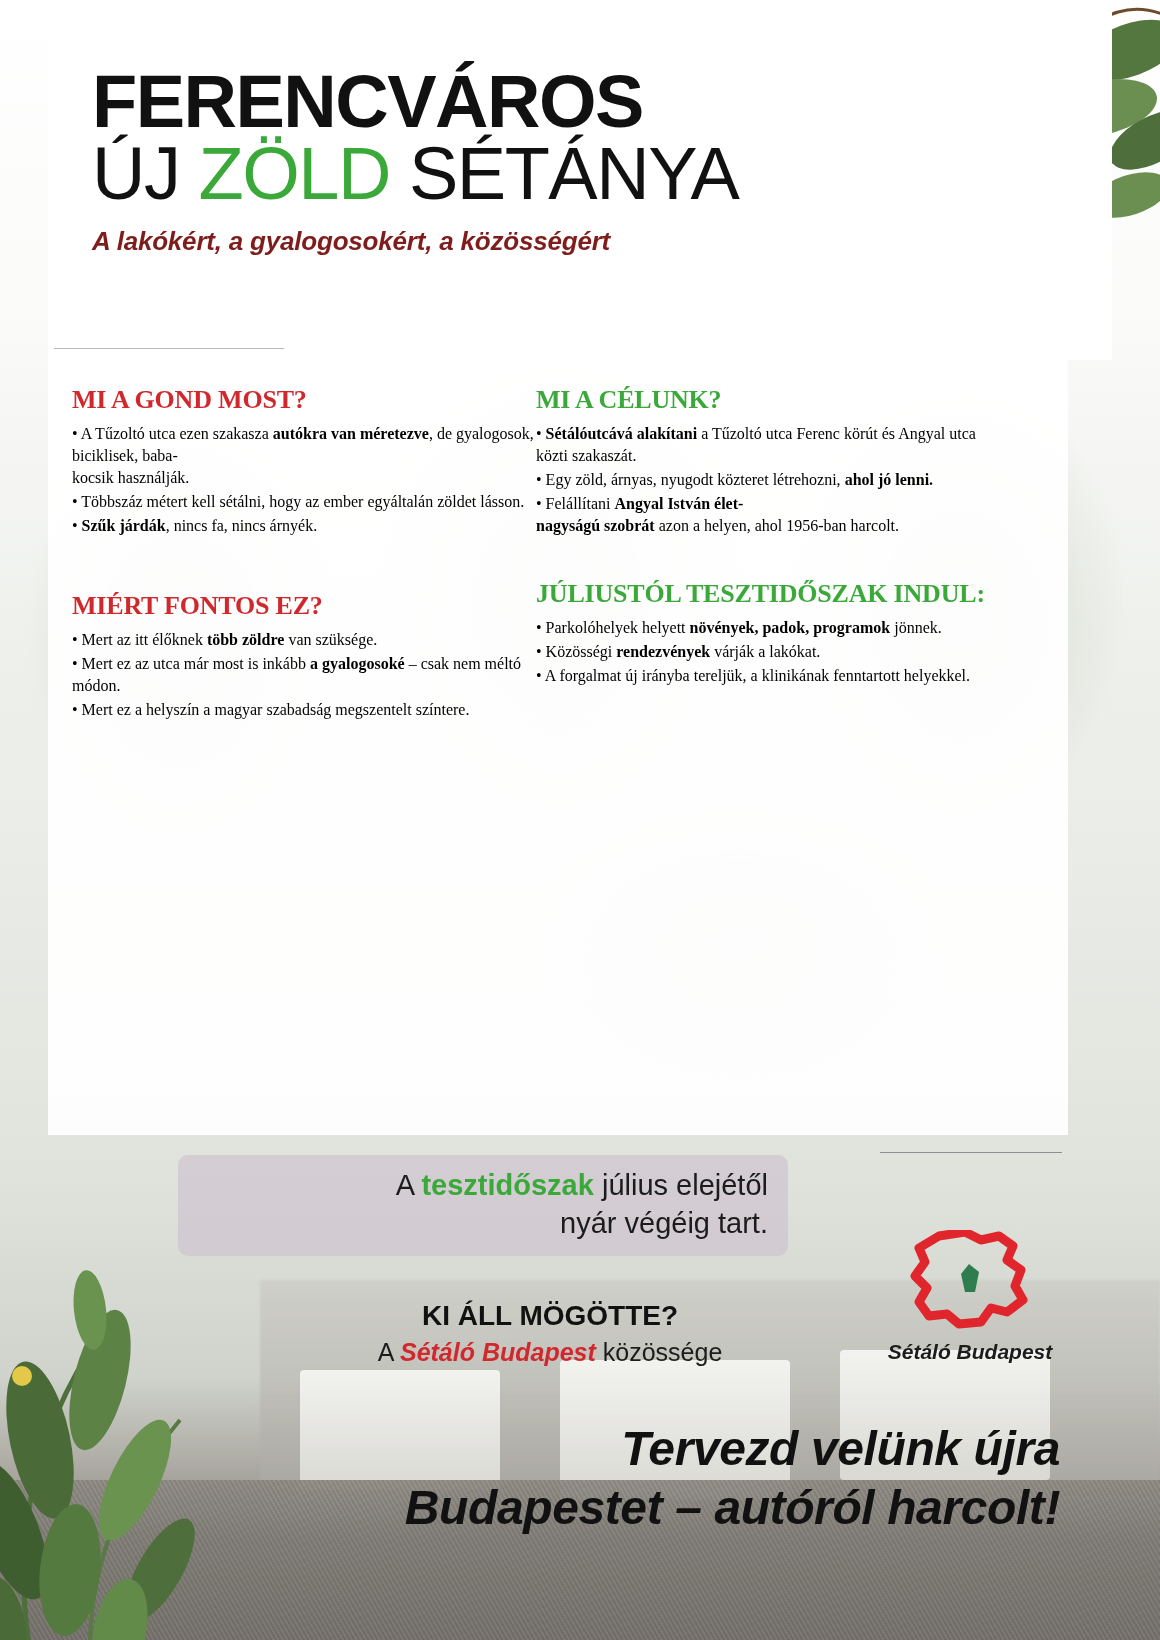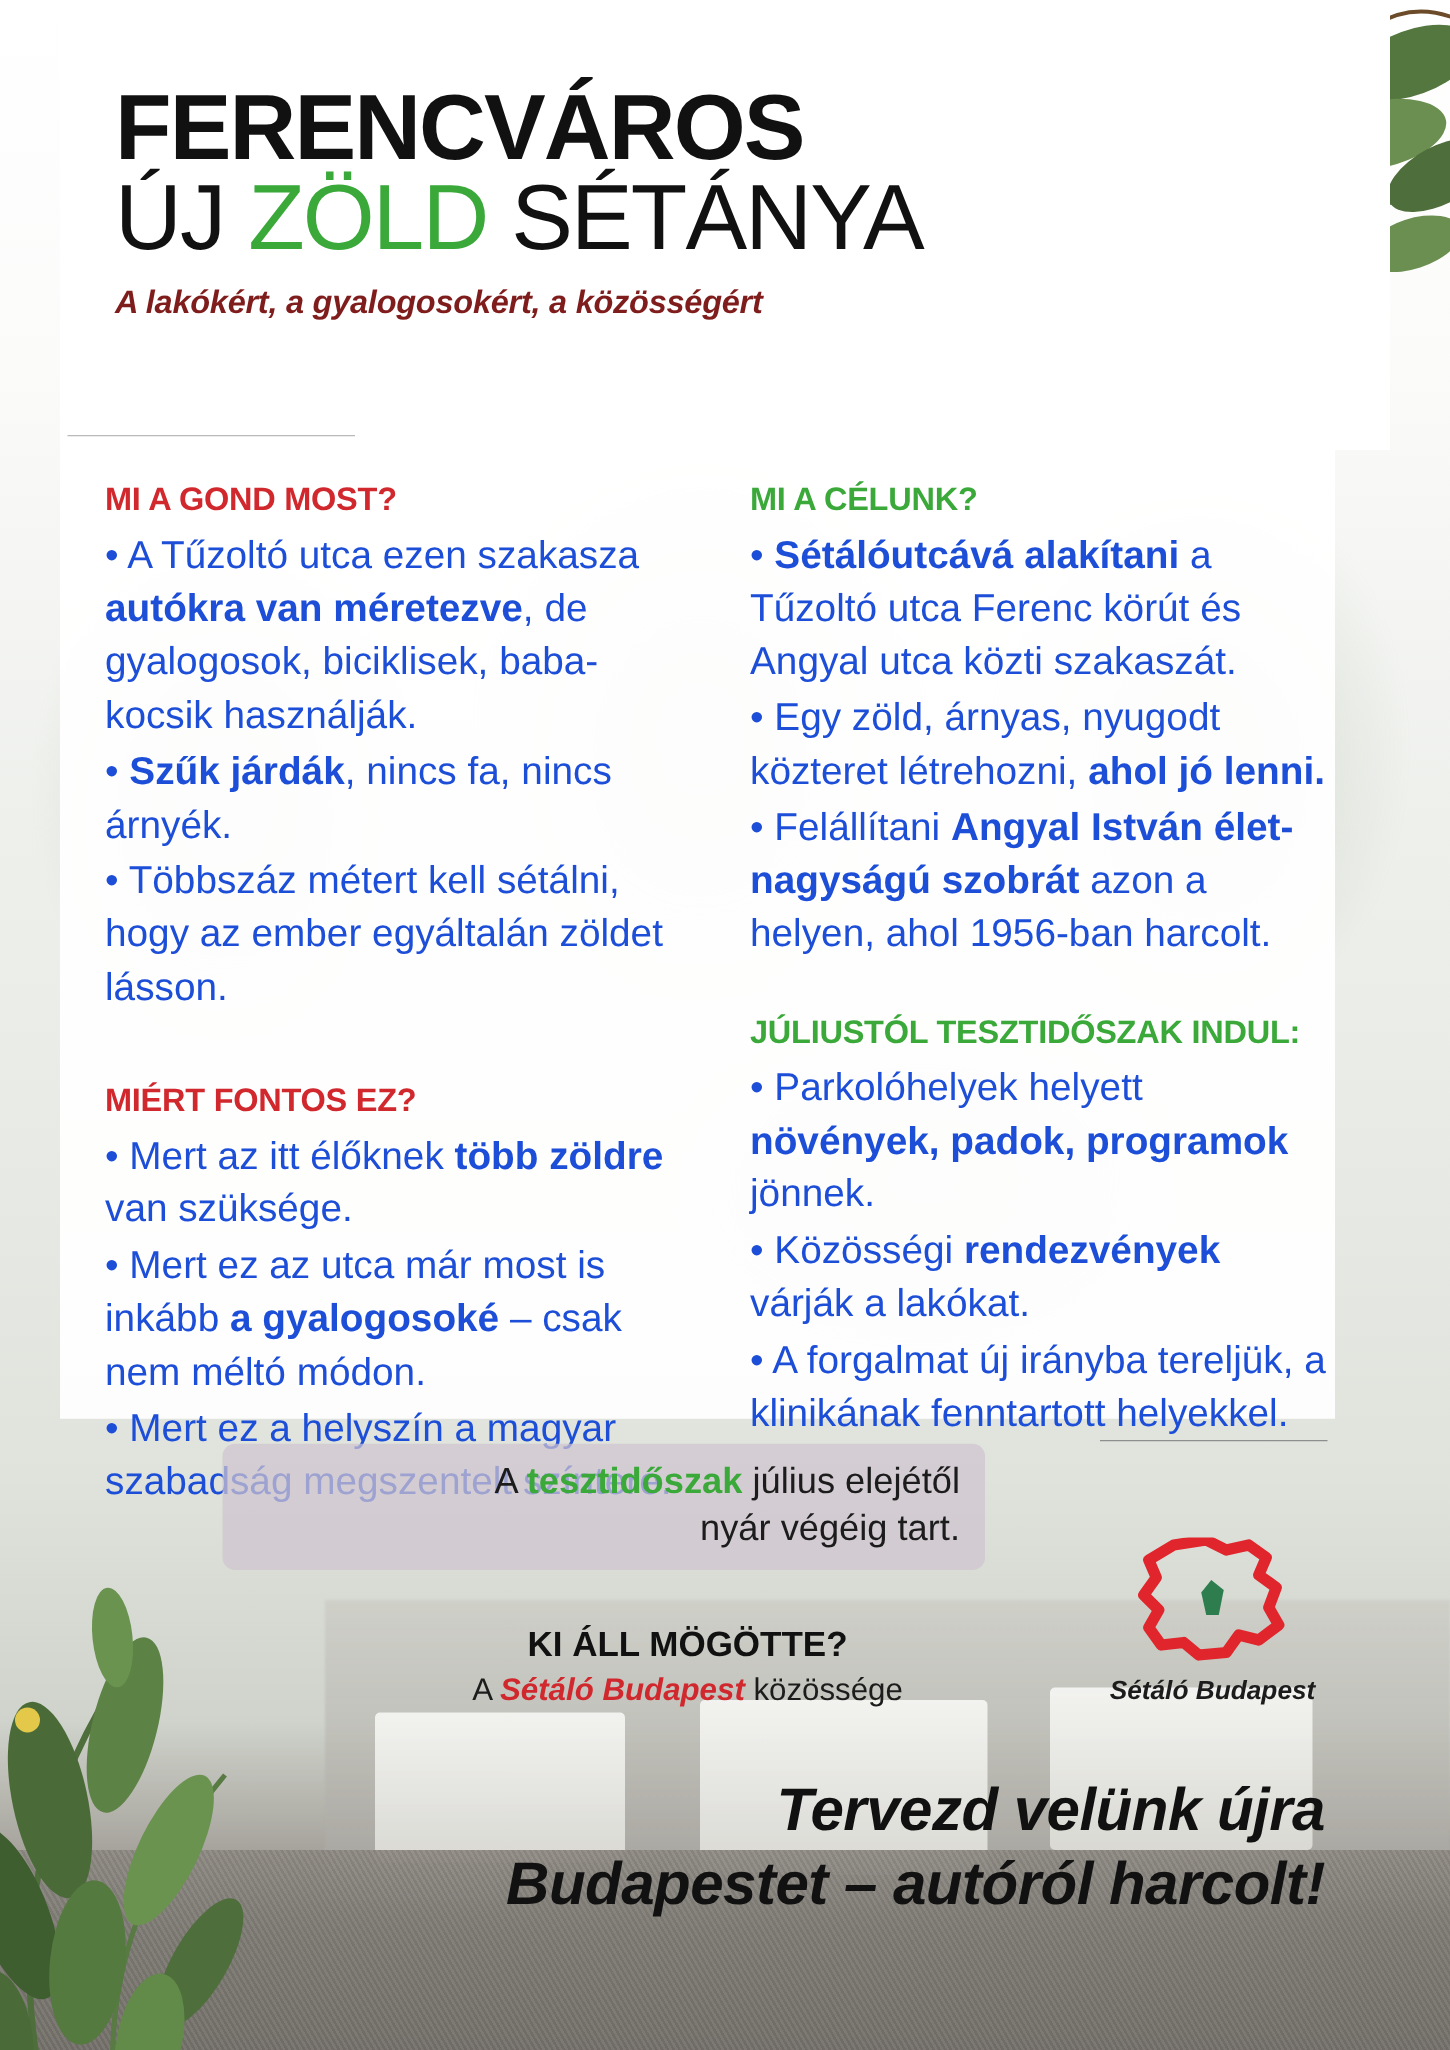--- a/index.html
+++ b/index.html
@@ -126,48 +126,48 @@
     left: 54px;
     top: 348px;
     width: 230px;
     height: 1px;
     background: #b9b9b9;
   }
 
   
   .cols {
     position: absolute;
-    left: 84px;
+    left: 72px;
     top: 385px;
     width: 980px;
     display: flex;
-    gap: 52px;
+    font-family: Liberation Serif, serif;
   }
   .col { width: 464px; }
   .col.right { width: 464px; }
 
   h2.sec {
     font-size: 26px;
     font-weight: 900;
     margin: 0 0 8px 0;
     line-height: 1.15;
     letter-spacing: -0.2px;
   }
   h2.red { color: #d1282e; }
   h2.green { color: #3aa93a; }
 
   ul.bullets {
     list-style: none;
     margin: 0;
     padding: 0;
   }
   ul.bullets li {
-    font-size: 31px;
+    font-size: 16px;
     line-height: 1.38;
-    color: #1d4ed8;
+    color: #000000;
     margin: 0 0 2px 0;
   }
   .b { font-weight: bold; }
   .gap { height: 52px; }
   .gap-sm { height: 40px; }
 
   
   .highlight {
     position: absolute;
     left: 178px;
@@ -323,22 +323,22 @@
     <div class="subtitle">A lakókért, a gyalogosokért, a közösségért</div>
   </div>
   <div class="divider"></div>
 
   <div class="cols">
 
     <div class="col left">
       <h2 class="sec red">MI A GOND MOST?</h2>
       <ul class="bullets">
         <li>• A Tűzoltó utca ezen szakasza <span class="b">autókra van méretezve</span>, de gyalogosok, biciklisek, baba-<br>kocsik használják.</li>
+        <li>• Többszáz métert kell sétálni, hogy az ember egyáltalán zöldet lásson.</li>
         <li>• <span class="b">Szűk járdák</span>, nincs fa, nincs árnyék.</li>
-        <li>• Többszáz métert kell sétálni, hogy az ember egyáltalán zöldet lásson.</li>
       </ul>
 
       <div class="gap"></div>
 
       <h2 class="sec red">MIÉRT FONTOS EZ?</h2>
       <ul class="bullets">
         <li>• Mert az itt élőknek <span class="b">több zöldre</span> van szüksége.</li>
         <li>• Mert ez az utca már most is inkább <span class="b">a gyalogosoké</span> – csak nem méltó módon.</li>
         <li>• Mert ez a helyszín a magyar szabadság megszentelt színtere.</li>
       </ul>

